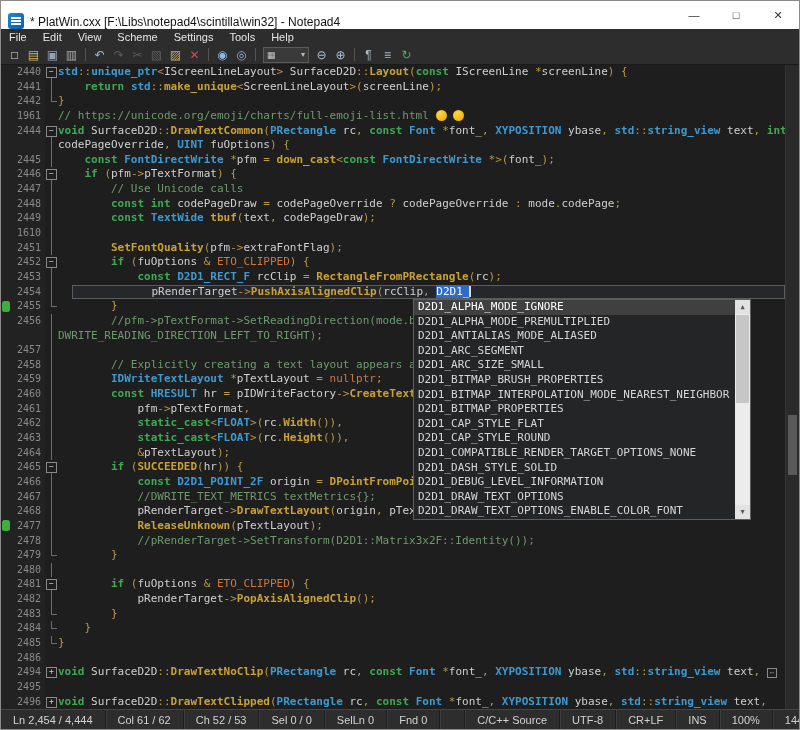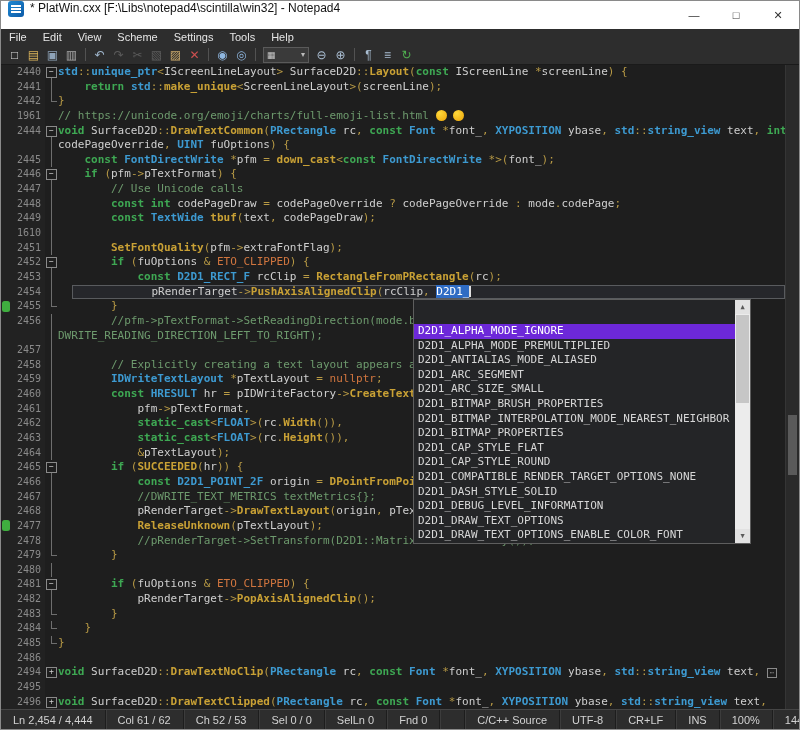--- a/index.html
+++ b/index.html
@@ -1,20 +1,20 @@
 <!DOCTYPE html>
 <html><head>
 <meta charset="utf-8">
 <style>
   * { margin:0; padding:0; box-sizing:border-box; }
   html,body { width:800px; height:730px; background:#101010; font-family:"Liberation Sans",sans-serif; }
   .app { width:800px; height:730px; display:flex; flex-direction:column; border:1px solid #8a8a8a; background:#1e1e1e; overflow:hidden; }
 
   
-  .titlebar { height:28px; background:#ffffff; display:flex; align-items:flex-start; flex:none; }
+  .titlebar { height:28px; background:#ffffff; display:flex; align-items:flex-end; flex:none; }
   .app-icon { width:16px; height:16px; margin:0 6px 0 7px; border-radius:3px;
               background:linear-gradient(135deg,#1e88d2,#0d5ba8); position:relative; flex:none; }
   .app-icon::after { content:""; position:absolute; left:3px; top:4px; width:10px; height:1.5px; background:#fff;
               box-shadow:0 3px 0 #fff, 0 6px 0 #fff; }
   .title-text { font-size:12px; color:#111; white-space:nowrap; overflow:hidden; flex:1; }
   .win-btns { display:flex; height:100%; flex:none; }
   .wbtn { width:42px; height:100%; display:flex; align-items:center; justify-content:center;
           font-size:11px; color:#333; }
 
   
@@ -68,21 +68,21 @@
            background:radial-gradient(circle at 35% 30%,#ffd93b,#eda408); color:transparent; overflow:hidden;
            vertical-align:-2px; }
   .tok-b { display:inline-block; border:1px solid #8a8a8a; color:#9a9a9a; font-size:7px; line-height:8px;
            height:10px; padding:0 2px; vertical-align:0px; }
 
   
   .autocomplete { position:absolute; left:412px; top:234px; width:338px; background:#242527;
                   border:1px solid #5e5e5e; display:flex; z-index:5; }
   .ac-list { flex:1; overflow:hidden; }
   .ac-item { height:14.6px; line-height:14.6px; padding-left:4px; color:#d6d6d6; font-size:11px; white-space:pre; }
-  .ac-item.sel { background:#6d28d9; color:#ffffff;margin-top:24px; }
+  .ac-item.sel { background:#404040; color:#ffffff; }
   .ac-scroll { width:15px; flex:none; background:#ececec; position:relative; }
   .ac-up,.ac-down { height:14px; display:flex; align-items:center; justify-content:center;
                     font-size:7px; color:#5a5a5a; background:#e2e2e2; }
   .ac-up { position:absolute; top:0; left:0; right:0; }
   .ac-down { position:absolute; bottom:0; left:0; right:0; }
   .ac-thumb { position:absolute; left:1px; right:1px; top:15px; height:88px; background:#c6c6c6; }
 
   
   .vscroll { position:absolute; top:0; right:0; bottom:0; width:14px; background:#2a2a2a; border-left:1px solid #353535; }
   .vthumb { position:absolute; left:2px; right:2px; top:350px; height:60px; background:#5a5a5a; }

